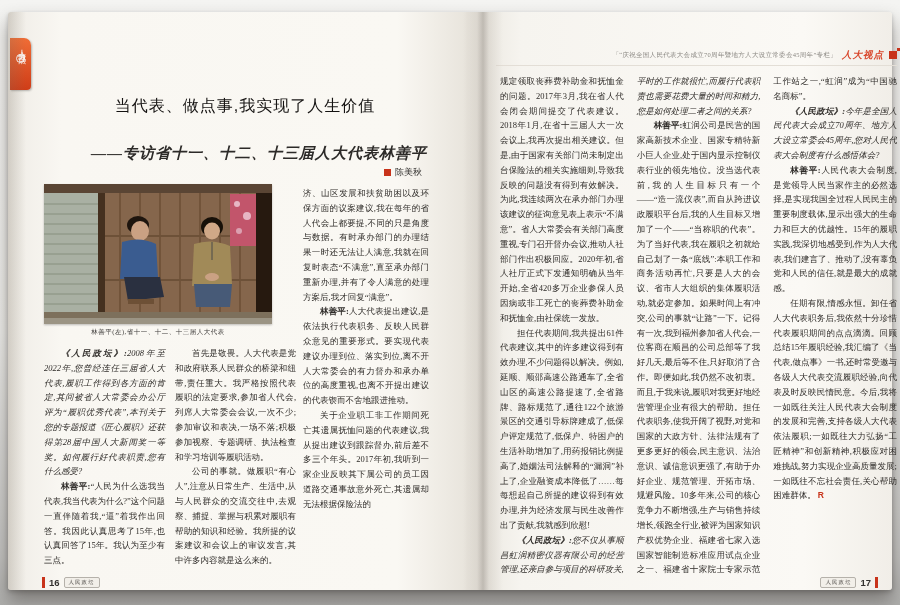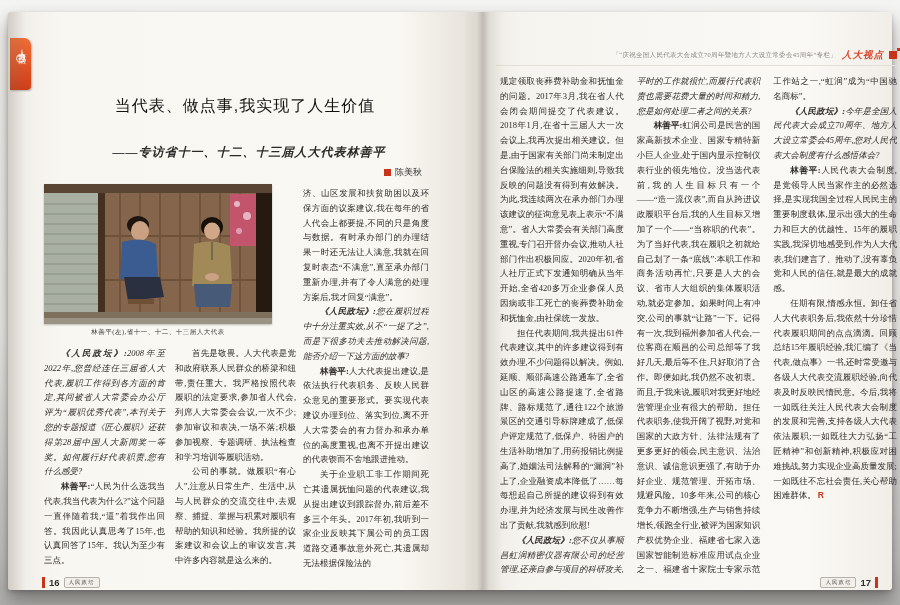--- a/index.html
+++ b/index.html
@@ -39,22 +39,22 @@
   }
   .tab-dot{width:7px;height:7px;border:1px solid #fff;border-radius:50%;margin-top:3px;}
 
   
   .title{
     position:absolute;left:38px;top:84px;width:398px;text-align:center;
     font-family:"Liberation Sans", sans-serif;font-weight:normal;
     font-size:16px;letter-spacing:1px;color:#141211;
   }
   .subtitle{
-    position:absolute;left:42px;top:132px;width:398px;text-align:center;
-    font-style:italic;font-weight:bold;font-size:12px;color:#2c2a28;letter-spacing:1px;
+    position:absolute;left:52px;top:132px;width:398px;text-align:center;
+    font-style:italic;font-weight:bold;font-size:15px;color:#2c2a28;letter-spacing:1px;
   }
   .author{
     position:absolute;left:240px;top:154px;width:174px;text-align:right;
     font-size:9px;color:#3a3836;font-weight:normal;
   }
   .author .sq{display:inline-block;width:7px;height:7px;background:#c8331a;margin-right:4px;vertical-align:-1px;}
 
   
   .photo{
     position:absolute;left:36px;top:172px;width:228px;height:140px;
@@ -178,21 +178,20 @@
     <div class="caption">林善平(左),省十一、十二、十三届人大代表</div>
 
     <div class="flow flow-left-main">
         <p class="para"><span class="r-bi">《人民政坛》:</span><span class="r-i">2008年至2022年,您曾经连任三届省人大代表,履职工作得到各方面的肯定,其间被省人大常委会办公厅评为“履职优秀代表”,本刊关于您的专题报道《匠心履职》还获得第28届中国人大新闻奖一等奖。如何履行好代表职责,您有什么感受?</span></p>
         <p class="para"><span class="r-b">林善平:</span><span class="r-n">“人民为什么选我当代表,我当代表为什么?”这个问题一直伴随着我,“逼”着我作出回答。我因此认真思考了15年,也认真回答了15年。我认为至少有三点。</span></p>
         <p class="para"><span class="r-n">首先是敬畏。人大代表是党和政府联系人民群众的桥梁和纽带,责任重大。我严格按照代表履职的法定要求,参加省人代会,列席人大常委会会议,一次不少;参加审议和表决,一场不落;积极参加视察、专题调研、执法检查和学习培训等履职活动。</span></p>
         <p class="para"><span class="r-n">公司的事就。做履职“有心人”,注意从日常生产、生活中,从与人民群众的交流交往中,去观察、捕捉、掌握与积累对履职有帮助的知识和经验。我所提的议案建议和会议上的审议发言,其中许多内容就是这么来的。</span></p>
       </div>
     <div class="flow flow-left-side">
         <p class="para noind"><span class="r-n">济、山区发展和扶贫助困以及环保方面的议案建议,我在每年的省人代会上都要提,不同的只是角度与数据。有时承办部门的办理结果一时还无法让人满意,我就在回复时表态“不满意”,直至承办部门重新办理,并有了令人满意的处理方案后,我才回复“满意”。</span></p>
-        <p class="para"><span class="r-bi">《人民政坛》:</span><span class="r-i">您在履职过程中十分注重实效,从不“一提了之”,而是下很多功夫去推动解决问题,能否介绍一下这方面的故事?</span></p>
         <p class="para"><span class="r-b">林善平:</span><span class="r-n">人大代表提出建议,是依法执行代表职务、反映人民群众意见的重要形式。要实现代表建议办理到位、落实到位,离不开人大常委会的有力督办和承办单位的高度重视,也离不开提出建议的代表锲而不舍地跟进推动。</span></p>
         <p class="para"><span class="r-n">关于企业职工非工作期间死亡其遗属抚恤问题的代表建议,我从提出建议到跟踪督办,前后差不多三个年头。2017年初,我听到一家企业反映其下属公司的员工因道路交通事故意外死亡,其遗属却无法根据保险法的</span></p>
       </div>
 
     <div class="footer footer-l">
       <span class="fbar"></span>
       <span class="fnum">16</span>
       <span class="fpill">人民政坛</span>
     </div>
   </div>

